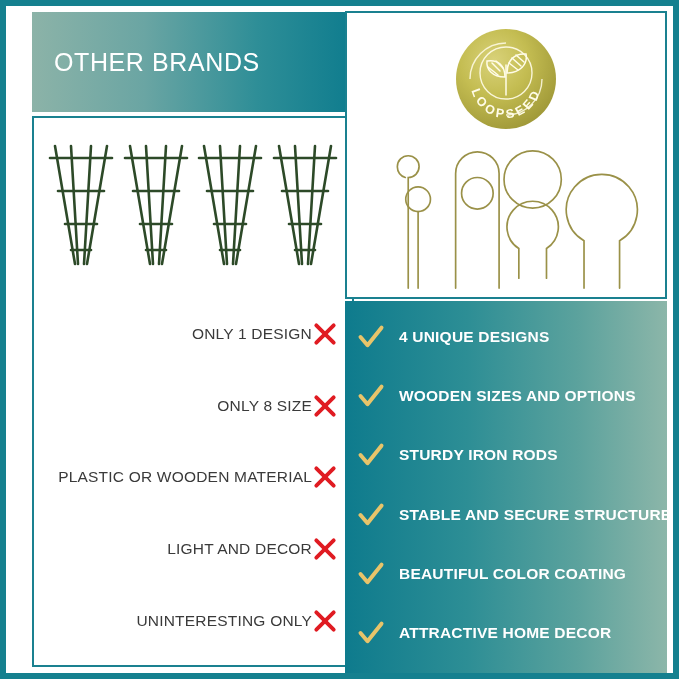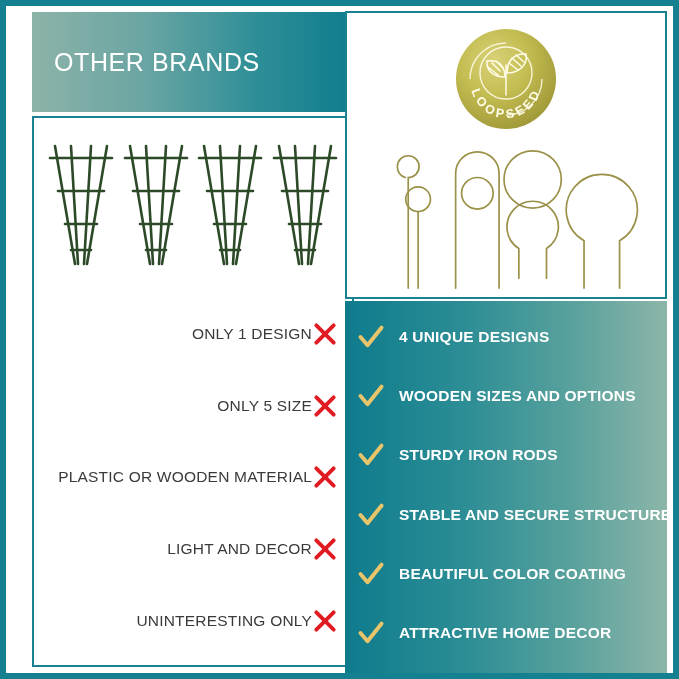--- a/index.html
+++ b/index.html
@@ -208,21 +208,21 @@
           <span class="cons-text">ONLY 1 DESIGN</span>
           <svg class="x-icon" viewBox="0 0 24 24">
             <g stroke="#e01b22" stroke-width="3.6" stroke-linecap="round">
               <line x1="4" y1="4" x2="20" y2="20"></line>
                 <line x1="20" y1="4" x2="4" y2="20"></line>
             </g>
           </svg>
         </div>
 
         <div class="cons-row">
-          <span class="cons-text">ONLY 5 SIZE</span>
+          <span class="cons-text">ONLY 8 SIZE</span>
           <svg class="x-icon" viewBox="0 0 24 24">
             <g stroke="#e01b22" stroke-width="3.6" stroke-linecap="round">
               <line x1="4" y1="4" x2="20" y2="20"></line>
                 <line x1="20" y1="4" x2="4" y2="20"></line>
             </g>
           </svg>
         </div>
 
         <div class="cons-row">
           <span class="cons-text">PLASTIC OR WOODEN MATERIAL</span>

